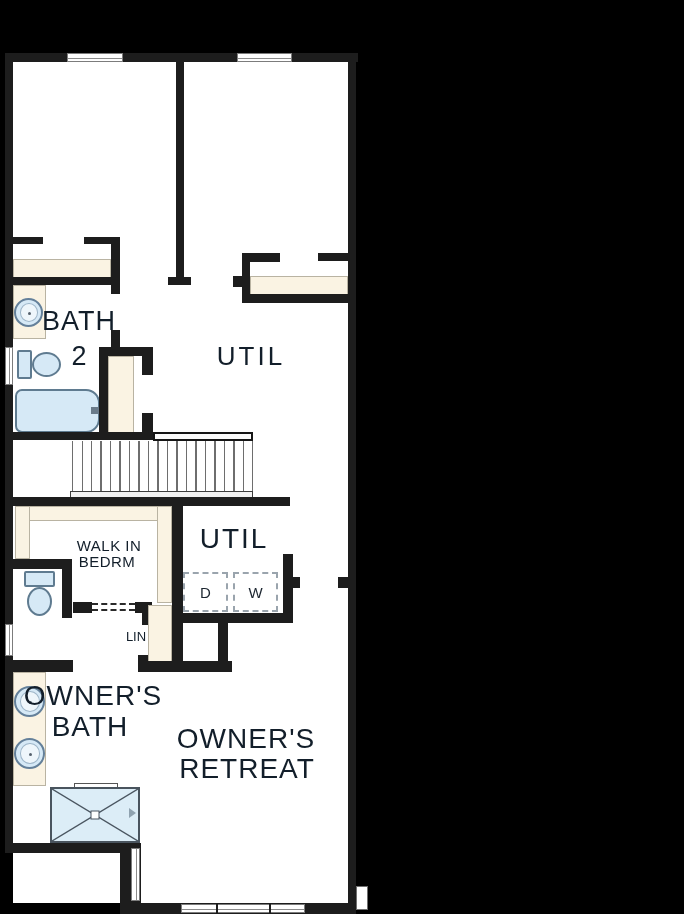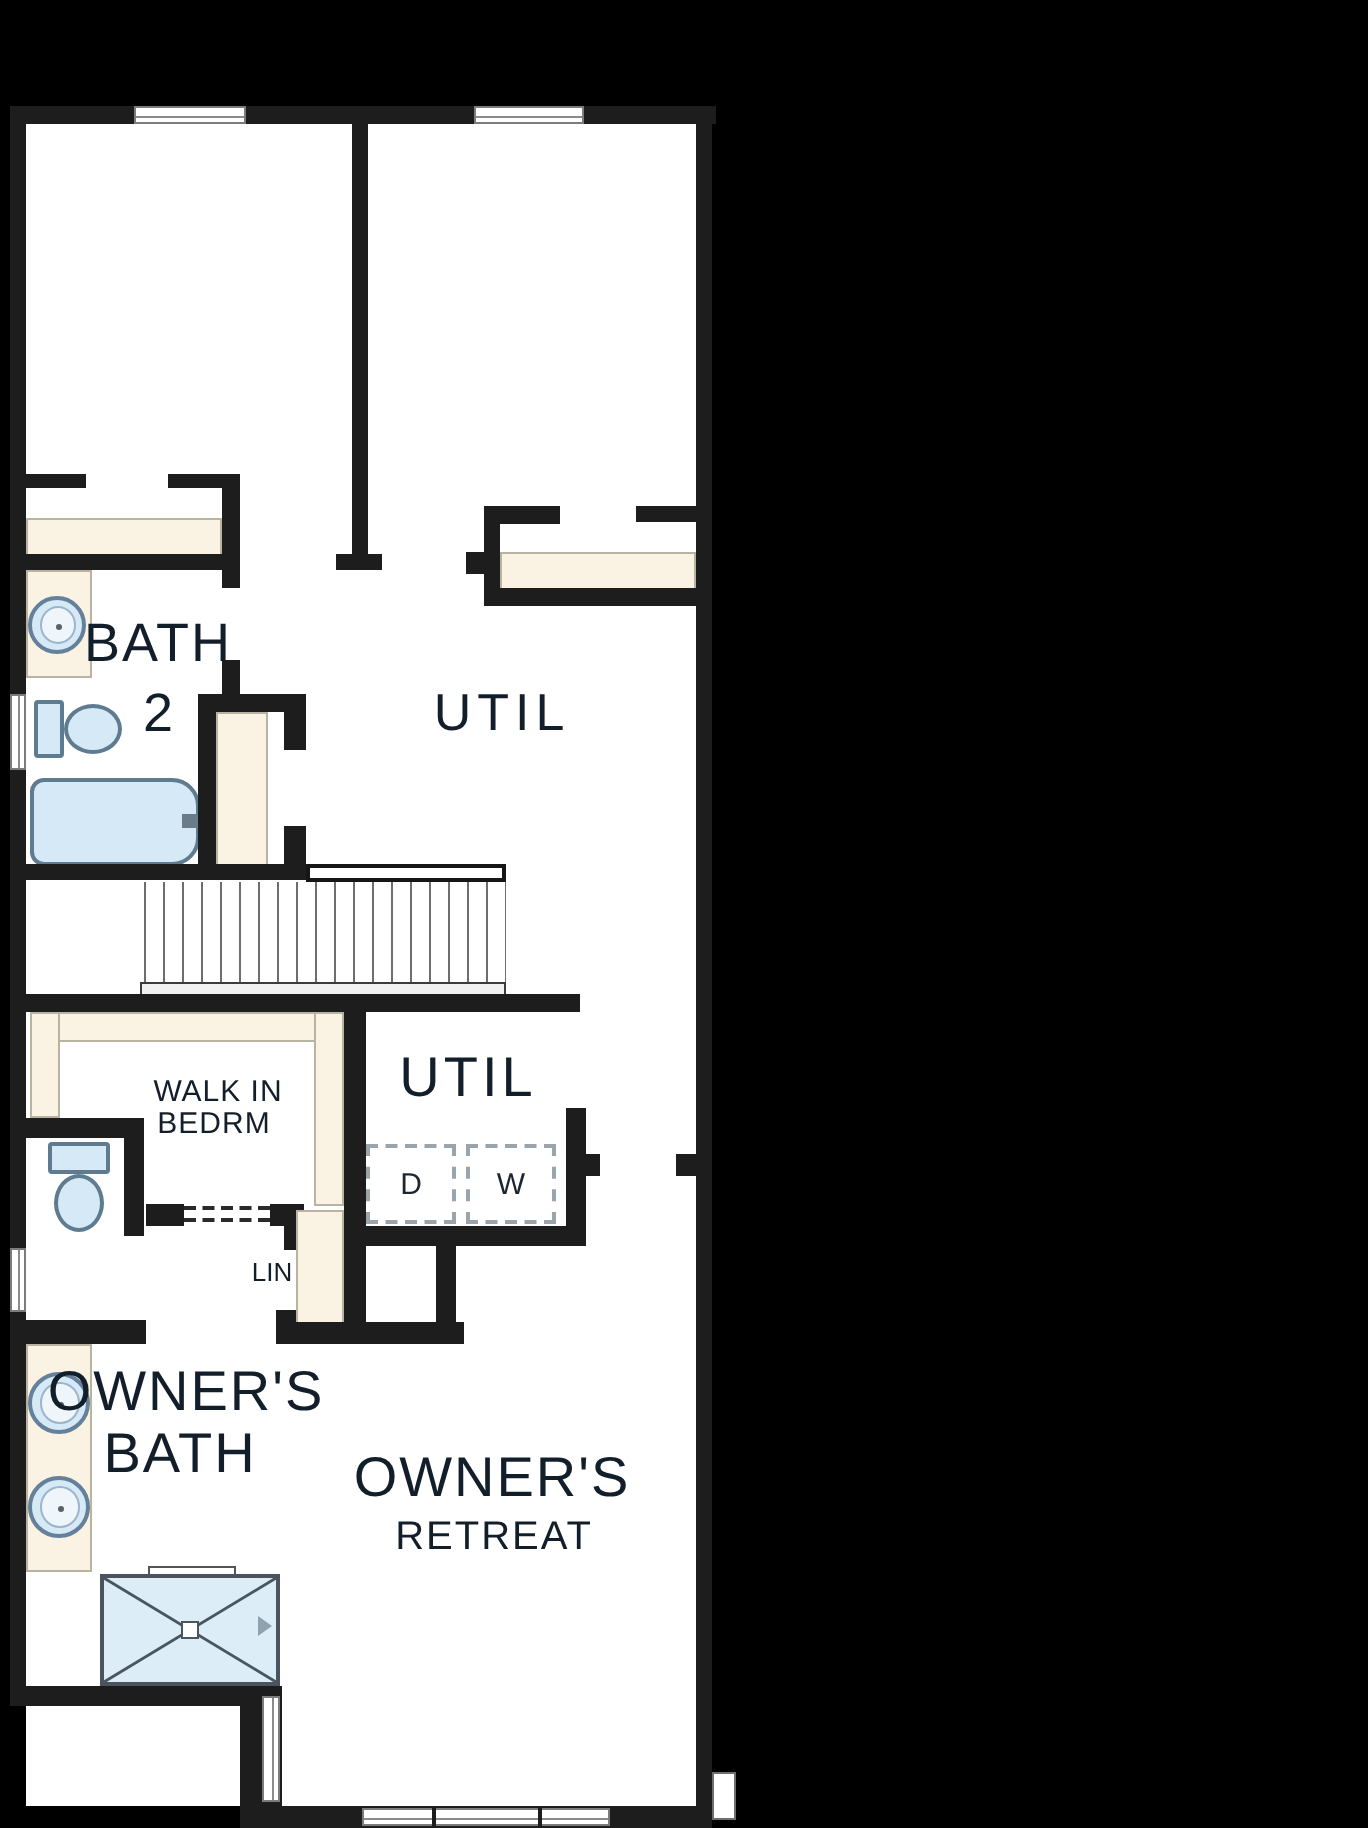--- a/index.html
+++ b/index.html
@@ -143,14 +143,14 @@
   <div class="lbl" style="left:79px;top:322px;font-size:27px;letter-spacing:1px;">BATH</div>
   <div class="lbl" style="left:79px;top:357px;font-size:27px;">2</div>
   <div class="lbl" style="left:251px;top:357px;font-size:26px;letter-spacing:3px;">UTIL</div>
   <div class="lbl" style="left:109px;top:546px;font-size:15px;letter-spacing:0.5px;">WALK IN</div>
   <div class="lbl" style="left:107px;top:562px;font-size:15px;letter-spacing:0.5px;">BEDRM</div>
   <div class="lbl" style="left:234px;top:539px;font-size:28px;letter-spacing:2px;">UTIL</div>
   <div class="lbl" style="left:136px;top:637px;font-size:13px;">LIN</div>
   <div class="lbl" style="left:93px;top:696px;font-size:28px;letter-spacing:1px;">OWNER'S</div>
   <div class="lbl" style="left:90px;top:727px;font-size:28px;letter-spacing:1px;">BATH</div>
   <div class="lbl" style="left:246px;top:739px;font-size:28px;letter-spacing:1px;">OWNER'S</div>
-  <div class="lbl" style="left:247px;top:769px;font-size:20px;letter-spacing:1px;">RETREAT</div>
+  <div class="lbl" style="left:247px;top:769px;font-size:28px;letter-spacing:1px;">RETREAT</div>
 </div>
 
 </body></html>

